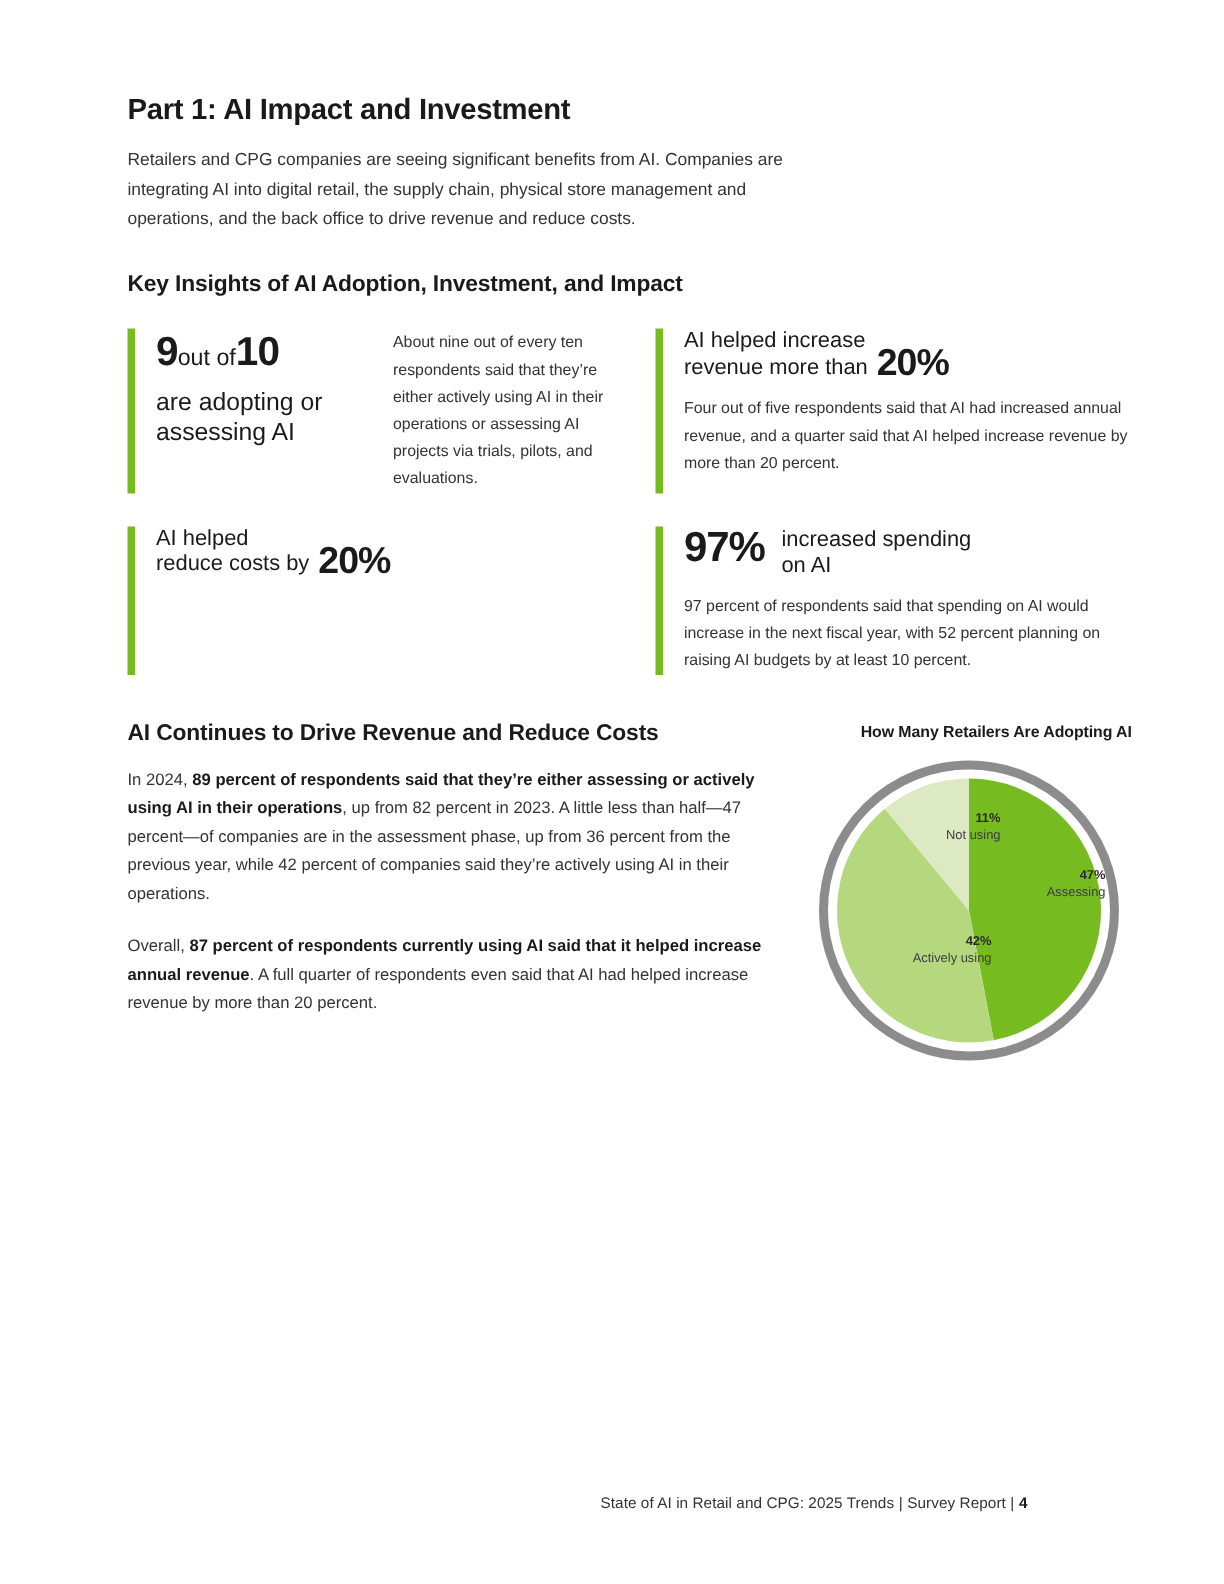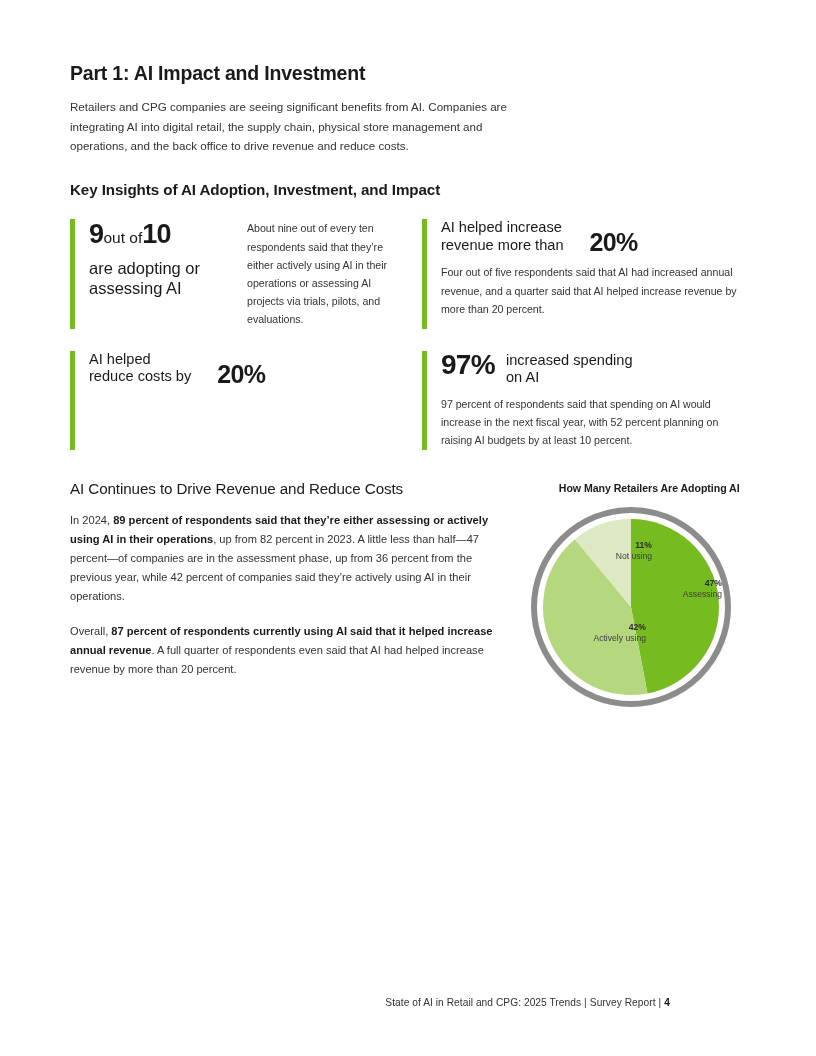--- a/index.html
+++ b/index.html
@@ -14,20 +14,21 @@
     font-family: "Liberation Sans", sans-serif;
     color: #231f20;
     -webkit-font-smoothing: antialiased;
   }
   .page {
     position: absolute;
     inset: 0;
     width: 740px;
     height: 1056px;
     overflow: hidden;
+    margin-left: 15px;
   }
   .content {
     position: absolute;
     left: 70px;
     top: 62px;
     width: 676px;
   }
 
   
   .h1 {
@@ -115,21 +116,21 @@
     font-size: 10.6px;
     line-height: 1.72;
     color: #333333;
     margin: 0;
   }
 
   
   .head-row {
     display: flex;
     align-items: flex-end;
-    gap: 26px;
+    gap: 6px;
     margin: 0 0 9px 0;
   }
   .head-row.num-first { align-items: flex-start; gap: 11px; }
   .head-text {
     font-size: 14.6px;
     line-height: 1.2;
     color: #1a1a1a;
     font-weight: 400;
   }
   .head-num {
@@ -154,21 +155,21 @@
   .lower {
     display: flex;
     margin-top: 30px;
     width: 676px;
   }
   .lower-left { width: 432px; flex: 0 0 432px; }
   .lower-right { flex: 1 1 auto; padding-left: 26px; position: relative; }
 
   .h3 {
     font-size: 15.2px;
-    font-weight: 400;
+    font-weight: 700;
     letter-spacing: -0.1px;
     color: #1a1a1a;
     margin: 0 0 13px 0;
     line-height: 1.2;
   }
   .body-p {
     font-size: 11.1px;
     line-height: 1.72;
     color: #333333;
     margin: 0 0 15px 0;

